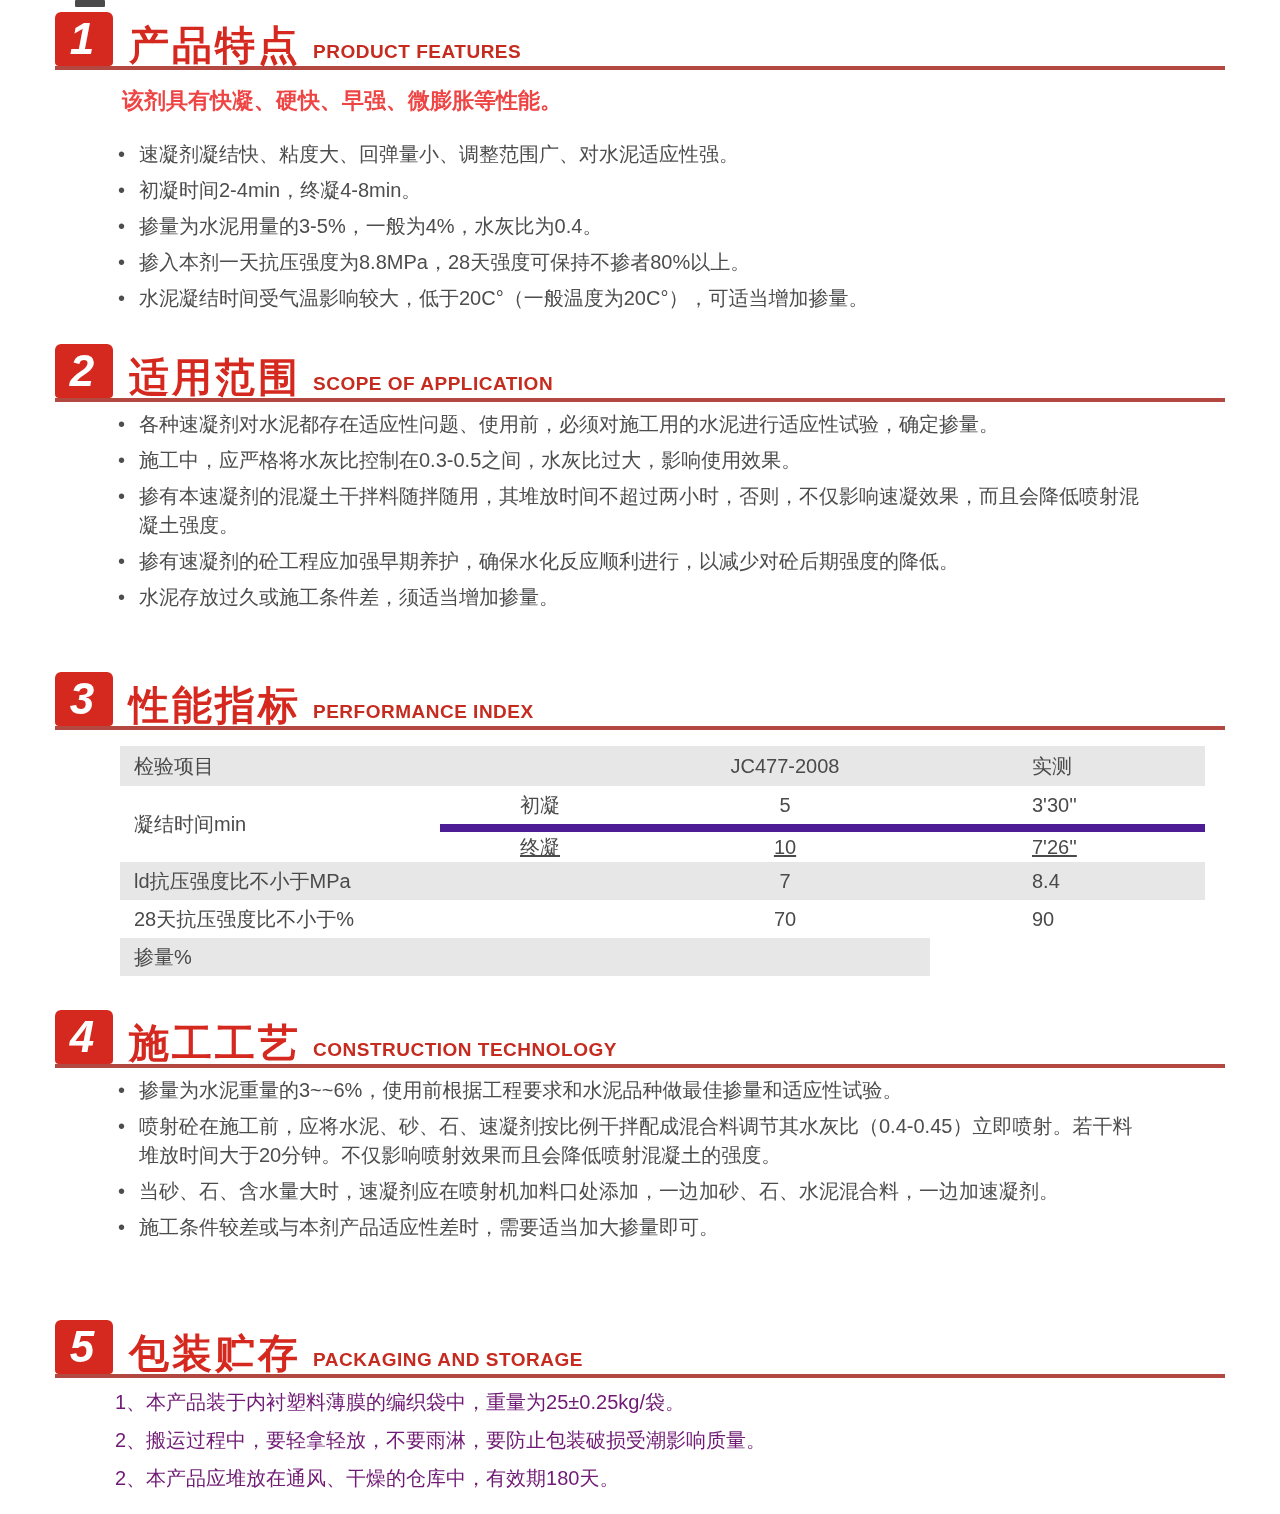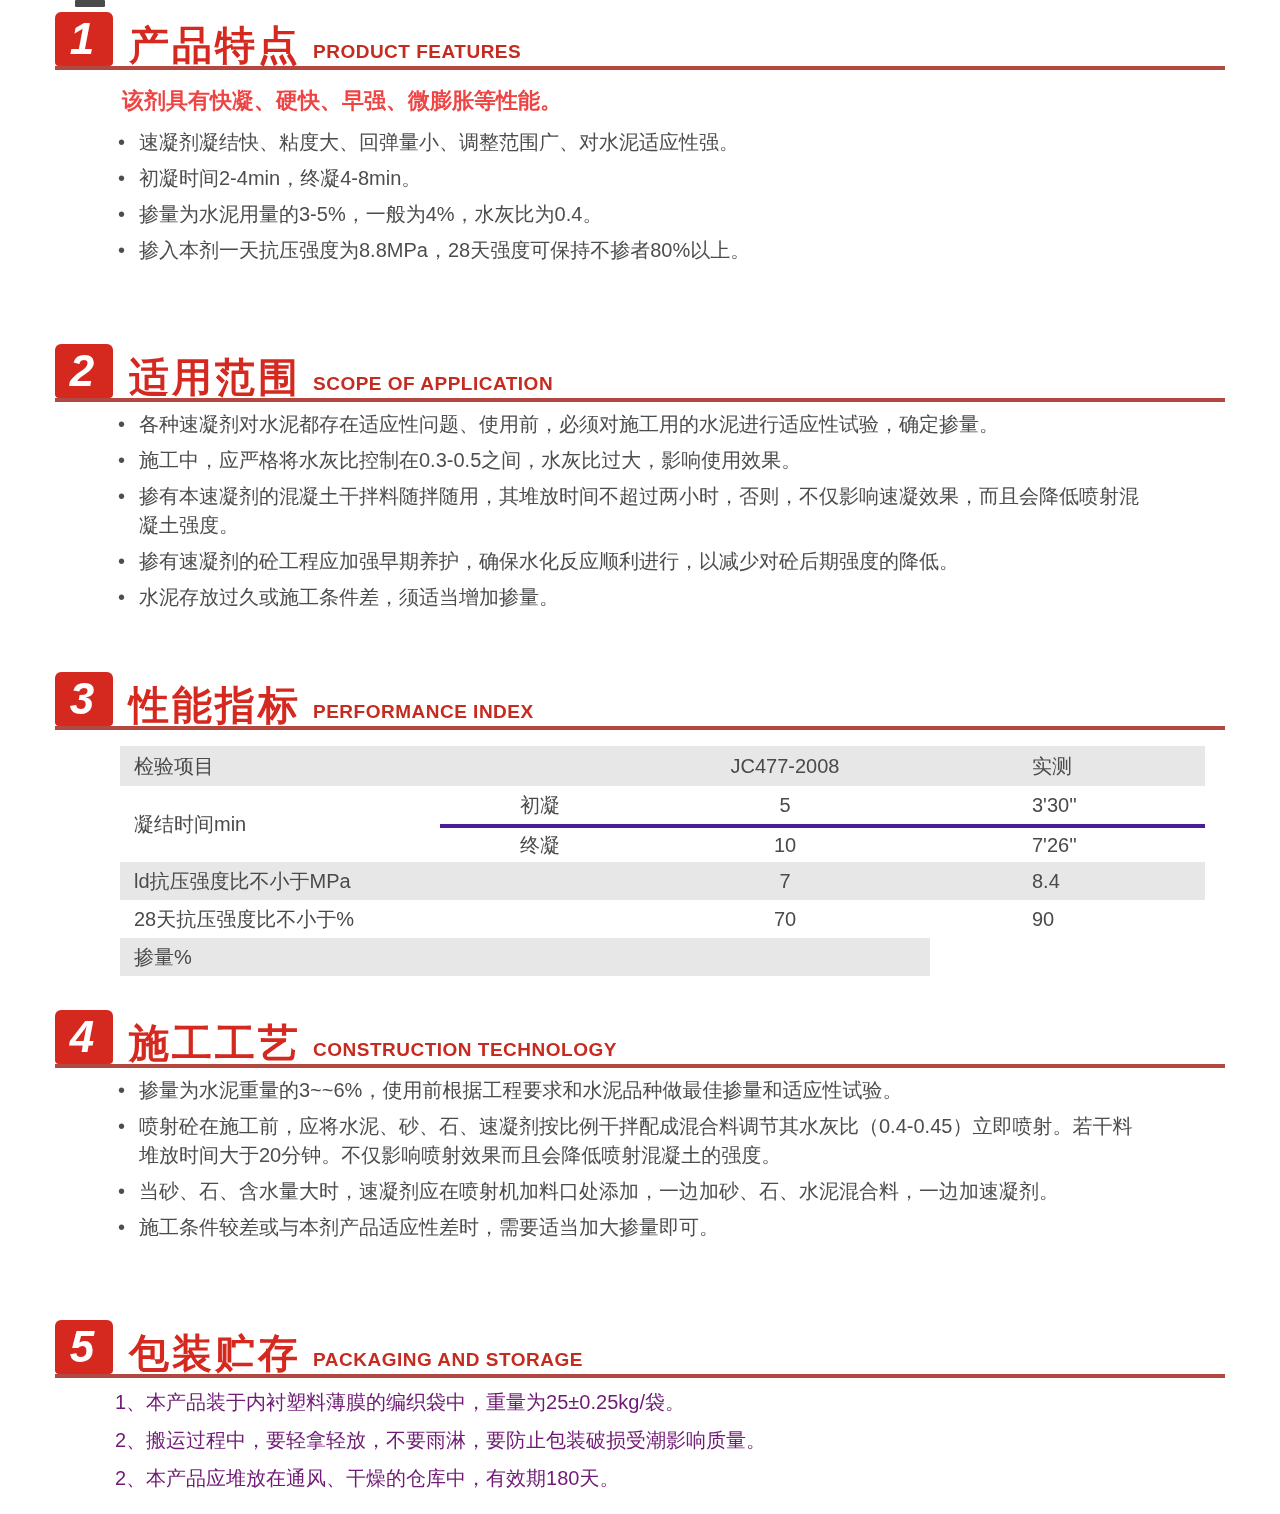--- a/index.html
+++ b/index.html
@@ -66,37 +66,37 @@
     padding-left: 24px;
     margin-top: 7px;
     font-size: 20px; line-height: 29px;
     color: #4d4d4d;
   }
   ul.bullets li::before {
     content: "•";
     position: absolute; left: 3px; top: 0;
     color: #4d4d4d;
   }
-  .sec-1 ul.bullets { margin-top: 12px; }
+  .sec-1 ul.bullets { margin-top: 24px; }
 
   .spec-table {
     display: grid;
     grid-template-columns: 320px 200px 290px 275px;
     grid-template-rows: 40px 38px 38px 38px 38px 38px;
     width: 1085px;
     margin: 16px 0 8px 120px;
     font-size: 20px; color: #4a4a4a;
   }
   .cell { display: flex; align-items: center; }
   .c1 { padding-left: 14px; }
   .c2 { justify-content: center; }
   .c3 { justify-content: center; }
   .c4 { padding-left: 102px; }
   .gray { background: #e7e7e7; }
-  .bt { border-top: 4px solid #4c1d95; }
+  .bt { border-top: 8px solid #4c1d95; text-decoration: underline; }
   .rowspan { grid-row: 2 / span 2; grid-column: 1; }
 
   .numbered { margin: 10px 135px 0 115px; }
   .numbered p {
     margin: 9px 0 0 0;
     font-size: 20px; line-height: 29px; color: #701a75;
   }
 </style>
 </head>
 <body>
@@ -110,20 +110,21 @@
       <div class="num-box">1</div>
       <h2 class="sec-title">产品特点</h2>
       <span class="sec-sub">PRODUCT FEATURES</span>
     </div>
     <p class="intro">该剂具有快凝、硬快、早强、微膨胀等性能。</p>
     <ul class="bullets">
       <li>速凝剂凝结快、粘度大、回弹量小、调整范围广、对水泥适应性强。</li>
       <li>初凝时间2-4min，终凝4-8min。</li>
       <li>掺量为水泥用量的3-5%，一般为4%，水灰比为0.4。</li>
       <li>掺入本剂一天抗压强度为8.8MPa，28天强度可保持不掺者80%以上。</li>
+      <li>水泥凝结时间受气温影响较大，低于20C°（一般温度为20C°），可适当增加掺量。</li>
     </ul>
   </div>
 
   <div class="section sec-2">
     <div class="sec-header">
       <div class="num-box">2</div>
       <h2 class="sec-title">适用范围</h2>
       <span class="sec-sub">SCOPE OF APPLICATION</span>
     </div>
     <ul class="bullets">

